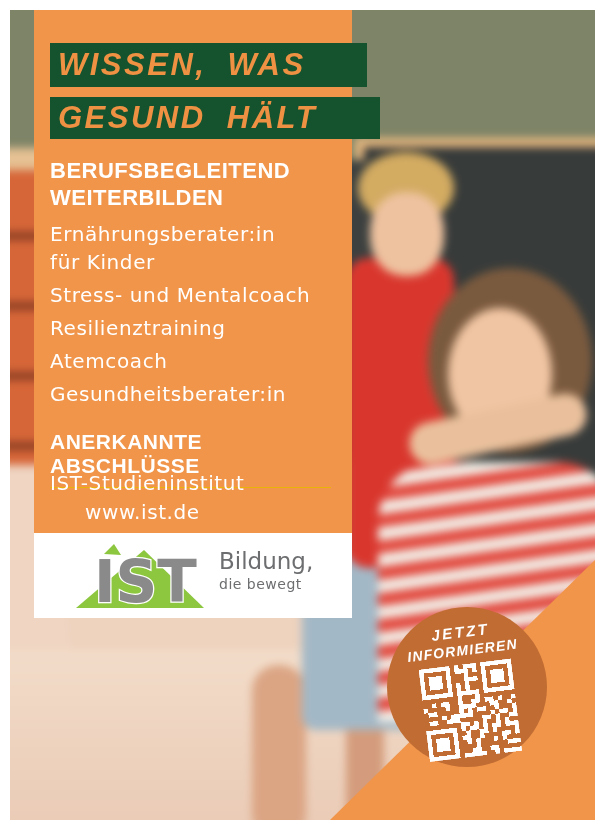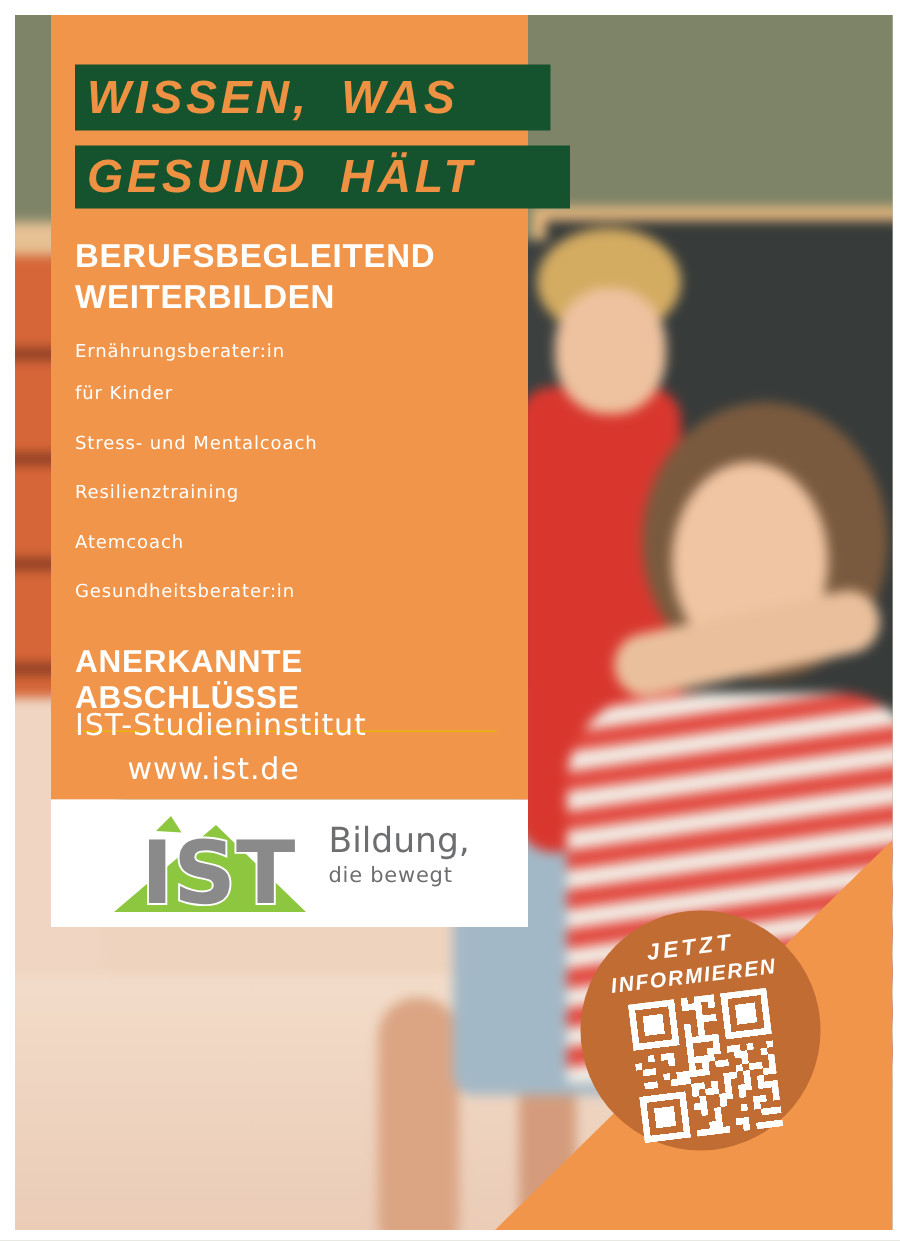--- a/index.html
+++ b/index.html
@@ -42,21 +42,21 @@
 
   
   .panel{left:34px;top:10px;width:318px;height:523px;background:var(--orange);}
   .hbox{background:#14532d;display:flex;align-items:center;padding-left:8px;box-sizing:border-box;}
   .hbox1{left:50px;top:43px;width:317px;height:44px;}
   .hbox2{left:50px;top:97px;width:330px;height:42px;}
   .htext{font-family:"Liberation Sans",sans-serif;font-weight:bold;font-style:italic;
          font-size:31px;letter-spacing:2.5px;word-spacing:10px;color:var(--orange-text);white-space:nowrap;}
   .subhead{left:50px;top:157px;color:#fff;font-family:"Liberation Sans",sans-serif;
            font-weight:bold;font-size:22px;line-height:27px;letter-spacing:.5px;}
-  .courses{left:50px;top:220px;color:#fff;font-size:12px;line-height:28px;letter-spacing:.6px;}
+  .courses{left:50px;top:220px;color:#fff;font-size:20px;line-height:28px;letter-spacing:.6px;}
   .course{margin-bottom:5px;white-space:pre-line;}
   .accred{left:50px;top:430px;color:#fff;font-family:"Liberation Sans",sans-serif;
           font-weight:bold;font-size:21px;letter-spacing:.5px;
           border-bottom:1px solid #eab308;padding-bottom:9px;width:281px;}
   .institute{left:50px;top:469px;color:#fff;font-size:20px;line-height:29px;letter-spacing:.6px;}
   .institute .site{cursor:pointer;margin-left:35px;}
 
   
   .logo-box{left:34px;top:533px;width:318px;height:85px;background:#ffffff;}
   .logo-mark{position:absolute;left:40px;top:9px;width:132px;height:68px;}

